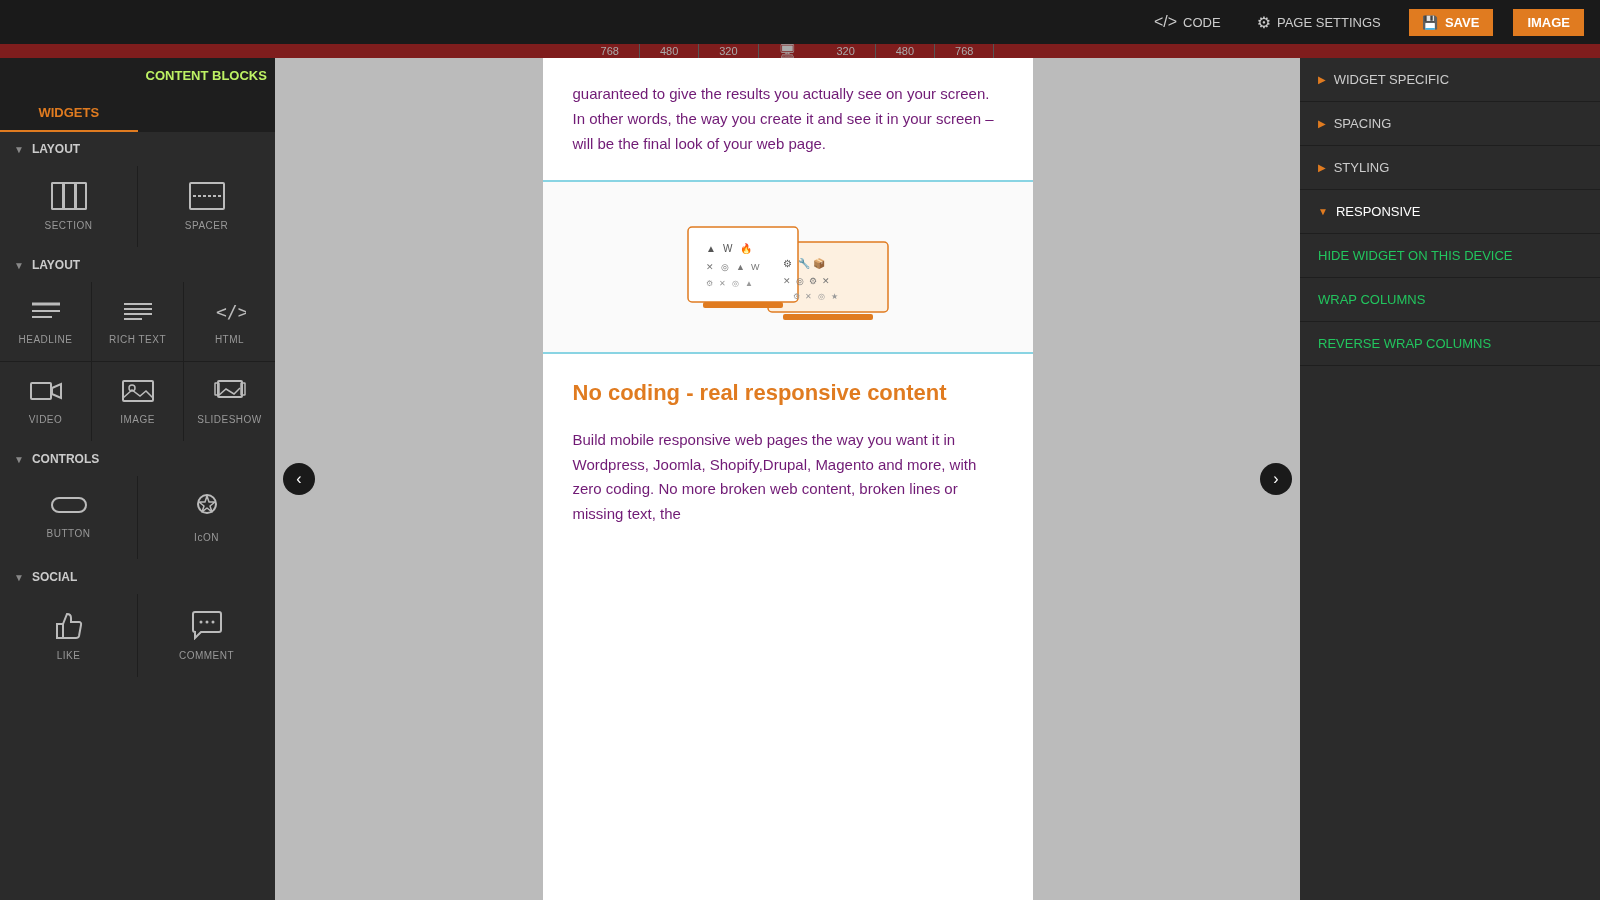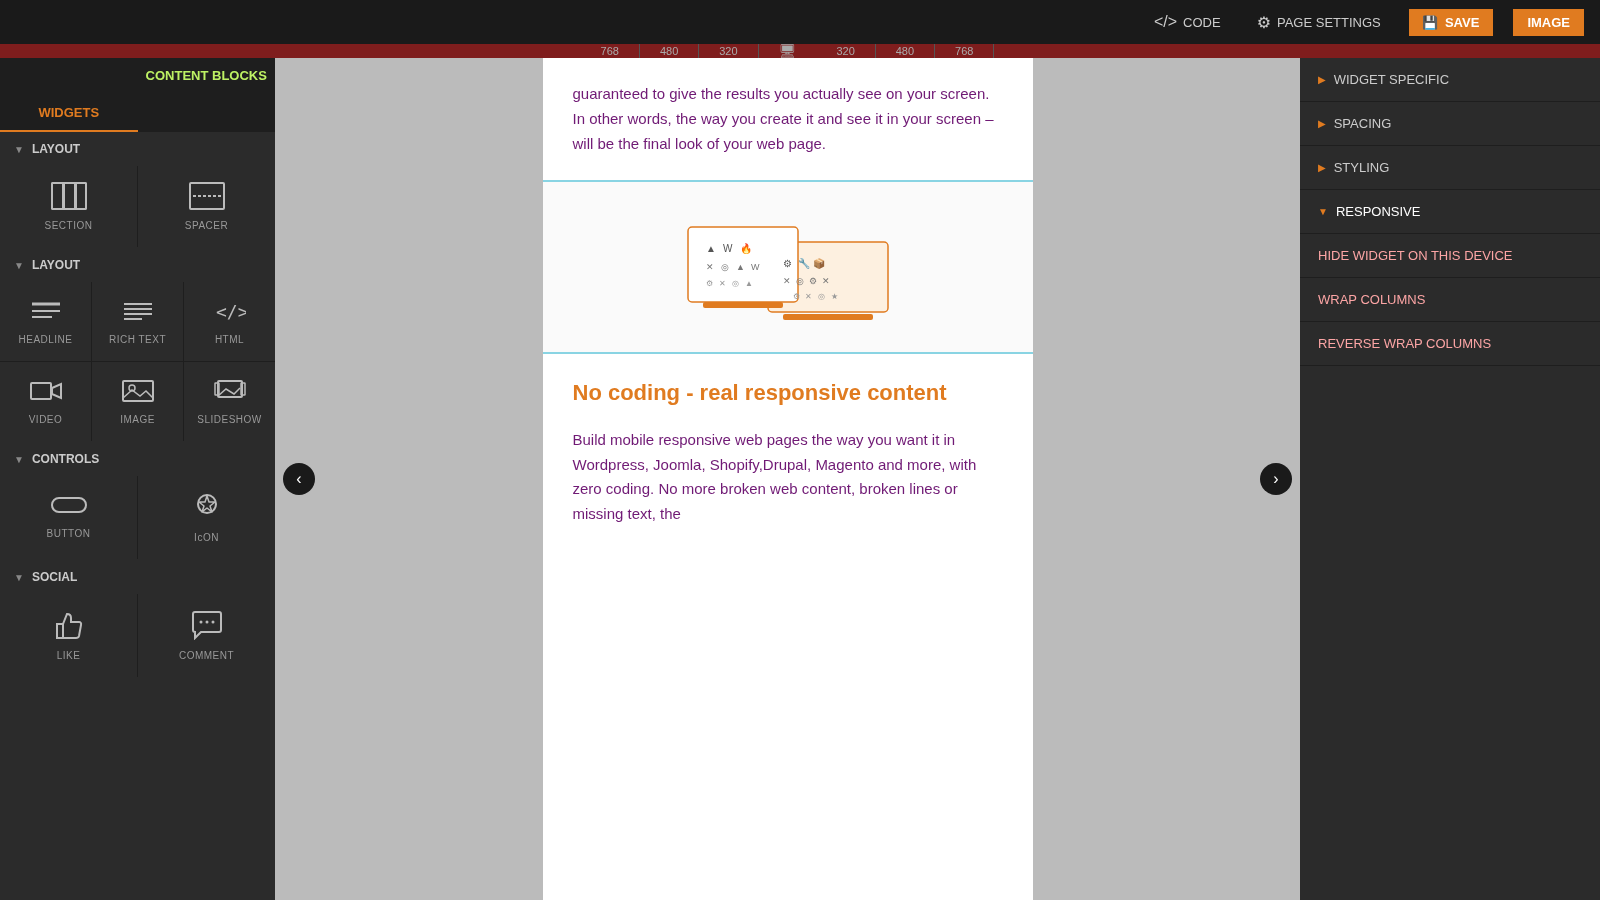--- a/index.html
+++ b/index.html
@@ -223,21 +223,21 @@
       display: flex; align-items: center; gap: 8px;
       padding: 14px 18px;
       font-size: 13px; color: #ccc;
       cursor: pointer;
       border-bottom: 1px solid #1e1e1e;
     }
     .right-panel-item.expanded { color: #fff; }
 
     .right-panel-label {
       padding: 14px 18px;
-      font-size: 13px; color: #fca5a5;
+      font-size: 13px; color: #22c55e;
       cursor: pointer;
       border-bottom: 1px solid #1e1e1e;
     }
 
     .right-bottom-bar {
       margin-top: auto;
       display: flex;
     }
     .bottom-bar-btn {
       flex: 1; padding: 10px 0;

